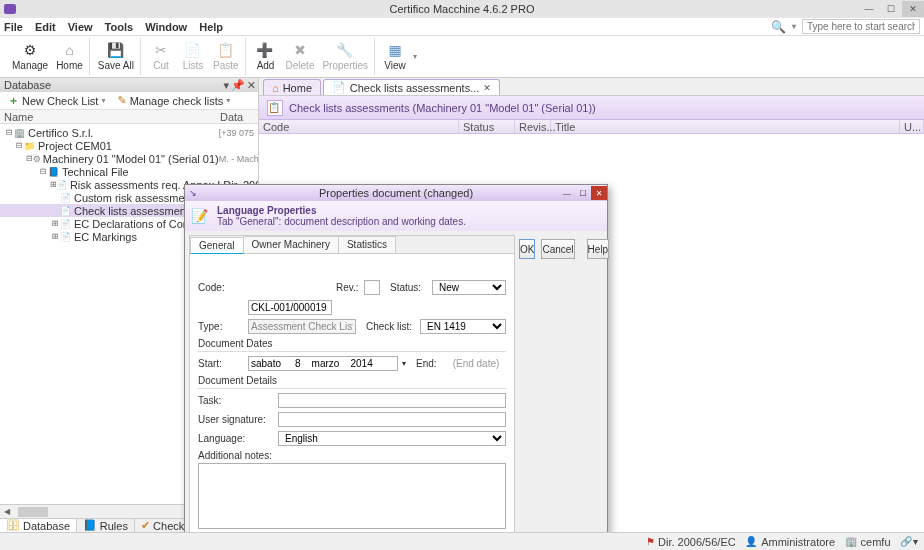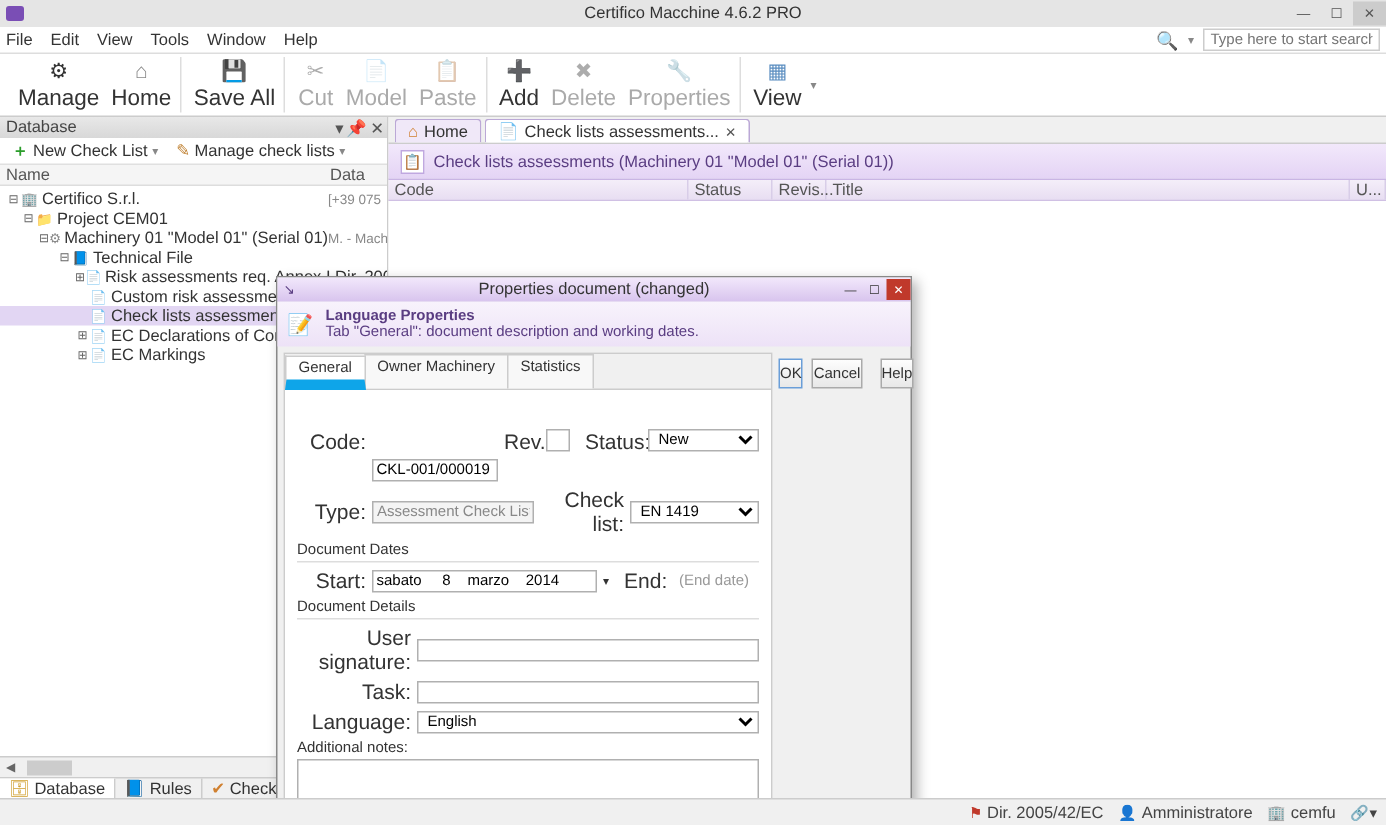--- a/index.html
+++ b/index.html
@@ -8,31 +8,31 @@
 
 .titlebar { height: 18px; background: #e5e5e5; display: flex; align-items: center; justify-content: center; position: relative; }
 .titlebar .app-icon { position: absolute; left: 4px; width: 12px; height: 10px; background: #7a4eb5; border-radius: 2px; }
 .titlebar .title { font-size: 11px; color: #333; }
 .titlebar .win-controls { position: absolute; right: 0; display: flex; }
 .titlebar .win-btn { width: 22px; height: 16px; display: flex; align-items: center; justify-content: center; font-size: 9px; color: #555; }
 .titlebar .win-btn.close { background: #ccc; }
 
 
 .menubar { height: 18px; display: flex; align-items: center; padding: 0 4px; gap: 12px; border-bottom: 1px solid #ddd; position: relative; }
-.menubar span { font-size: 11px; color: #333; }
+.menubar span { font-size: 11px; color: #333; font-weight: bold; }
 .menubar .search-area { position: absolute; right: 4px; display: flex; align-items: center; gap: 6px; }
 .menubar .search-icon { font-size: 12px; color: #555; }
 .menubar .search-box { width: 118px; height: 15px; border: 1px solid #ccc; font-size: 10px; color: #999; padding: 0 4px; }
 
 
 .toolbar { height: 42px; display: flex; align-items: center; padding: 2px 6px; gap: 2px; border-bottom: 1px solid #ccc; }
 .tb-group { display: flex; align-items: flex-end; gap: 4px; padding: 0 4px; border-right: 1px solid #ddd; height: 100%; }
 .tb-btn { display: flex; flex-direction: column; align-items: center; justify-content: center; min-width: 28px; height: 38px; padding: 0 2px; }
 .tb-btn .ico { width: 18px; height: 18px; display: flex; align-items: center; justify-content: center; font-size: 14px; }
-.tb-btn .lbl { font-size: 15px; color: #333; margin-top: 1px; text-align: center; }
+.tb-btn .lbl { font-size: 10px; color: #333; margin-top: 1px; text-align: center; }
 .tb-btn.disabled .lbl { color: #aaa; }
 .tb-btn.disabled .ico { opacity: 0.4; }
 
 
 .main { display: flex; height: 454px; }
 .left { width: 259px; border-right: 1px solid #ccc; display: flex; flex-direction: column; }
 .right { flex: 1; display: flex; flex-direction: column; }
 
 
 .panel-hdr { height: 14px; background: linear-gradient(#e8e8e8,#d8d8d8); display: flex; align-items: center; padding: 0 4px; font-size: 10px; color: #444; position: relative; }
@@ -84,24 +84,24 @@
 .dlg-banner .txt .t1 { font-size: 10px; color: #5a3d82; font-weight: bold; }
 .dlg-banner .txt .t2 { font-size: 10px; color: #5a3d82; }
 .dlg-body { display: flex; padding: 4px; gap: 4px; }
 .dlg-left { flex: 1; background: #fff; border: 1px solid #ccc; padding: 0; }
 .dlg-right { width: 84px; display: flex; flex-direction: row; gap: 6px; padding-top: 4px; }
 .dlg-btn { height: 20px; border: 1px solid #aaa; background: linear-gradient(#fdfdfd,#e8e8e8); display: flex; align-items: center; justify-content: center; font-size: 10px; }
 .dlg-btn.ok { border-color: #6a9ed8; }
 .dlg-spacer { flex: 1; }
 .tabs { display: flex; background: #f0f0f0; border-bottom: 1px solid #ccc; }
 .tab { padding: 2px 8px; font-size: 10px; border: 1px solid #ccc; border-bottom: none; background: #f8f8f8; margin-right: -1px; }
-.tab.active { background: #fff; border-bottom: 7px solid #0ea5e9; position: relative; top: 1px; }
+.tab.active { background: #fff; border-bottom: 1px solid #0ea5e9; position: relative; top: 1px; }
 .form { padding: 6px 8px; }
 .form-row { display: flex; align-items: center; margin-bottom: 4px; gap: 4px; }
-.form-row label { font-size: 14px; color: #333; text-align: right; }
+.form-row label { font-size: 10px; color: #333; }
 .form-row input, .form-row select { height: 15px; border: 1px solid #b0b0b0; font-size: 10px; padding: 0 2px; background: #fff; }
 .form-row input[readonly] { background: #f4f4f4; color: #888; }
 .section-lbl { font-size: 10px; color: #333; margin: 4px 0 4px 0; border-bottom: 1px solid #ddd; padding-bottom: 2px; }
 textarea.notes { width: 100%; height: 66px; border: 1px solid #b0b0b0; resize: none; font-size: 10px; }
 
 
 .hscroll { height: 14px; background: #f0f0f0; border-top: 1px solid #ccc; display: flex; align-items: center; }
 .hscroll .thumb { width: 30px; height: 10px; background: #ccc; margin-left: 4px; }
 .hscroll .arrow { width: 14px; text-align: center; font-size: 8px; color: #666; }
 
@@ -159,21 +159,21 @@
         <span class="lbl">Save All</span>
       </div>
   </div>
   <div class="tb-group">
     <div class="tb-btn disabled">
         <span class="ico">✂</span>
         <span class="lbl">Cut</span>
       </div>
     <div class="tb-btn disabled">
         <span class="ico">📄</span>
-        <span class="lbl">Model</span>
+        <span class="lbl">Lists</span>
       </div>
     <div class="tb-btn disabled">
         <span class="ico">📋</span>
         <span class="lbl">Paste</span>
       </div>
   </div>
   <div class="tb-group">
     <div class="tb-btn">
         <span class="ico" style="color:#2a9d2a">➕</span>
         <span class="lbl">Add</span>
@@ -363,25 +363,25 @@
         <div class="section-lbl">Document Dates</div>
         <div class="form-row">
           <label style="width:46px">Start:</label>
           <input style="width: 150px;" value="sabato     8    marzo    2014">
           <span style="font-size:8px">▾</span>
           <label style="width:26px;margin-left:6px">End:</label>
           <div style="flex:1;text-align:center;font-size:10px;color:#999">(End date)</div>
         </div>
         <div class="section-lbl">Document Details</div>
         <div class="form-row">
+          <label style="width:76px">Task:</label>
+          <input style="flex: 1 1 0%;" value="">
+        </div>
+        <div class="form-row">
           <label style="width:76px">User signature:</label>
-          <input style="flex: 1 1 0%;" value="">
-        </div>
-        <div class="form-row">
-          <label style="width:76px">Task:</label>
           <input style="flex: 1 1 0%;" value="">
         </div>
         <div class="form-row">
           <label style="width:76px">Language:</label>
           <select style="flex:1"><option>English</option></select>
         </div>
         <div style="font-size:10px;margin:4px 0 2px 0">Additional notes:</div>
         <textarea class="notes" style=""></textarea>
       </div>
     </div>
@@ -390,21 +390,21 @@
       <div class="dlg-btn">Cancel</div>
       <div class="dlg-spacer"></div>
       <div class="dlg-btn">Help</div>
     </div>
   </div>
 </div>
 
 <div class="statusbar">
   <div class="seg">
       <span class="ico" style="color:#c0392b">⚑</span>
-      <span>Dir. 2005/42/EC</span>
+      <span>Dir. 2006/56/EC</span>
     </div>
   <div class="seg">
       <span class="ico" style="color:#c0392b">👤</span>
       <span>Amministratore</span>
     </div>
   <div class="seg">
       <span class="ico" style="color:#c0392b">🏢</span>
       <span>cemfu</span>
     </div>
   <div class="seg">

